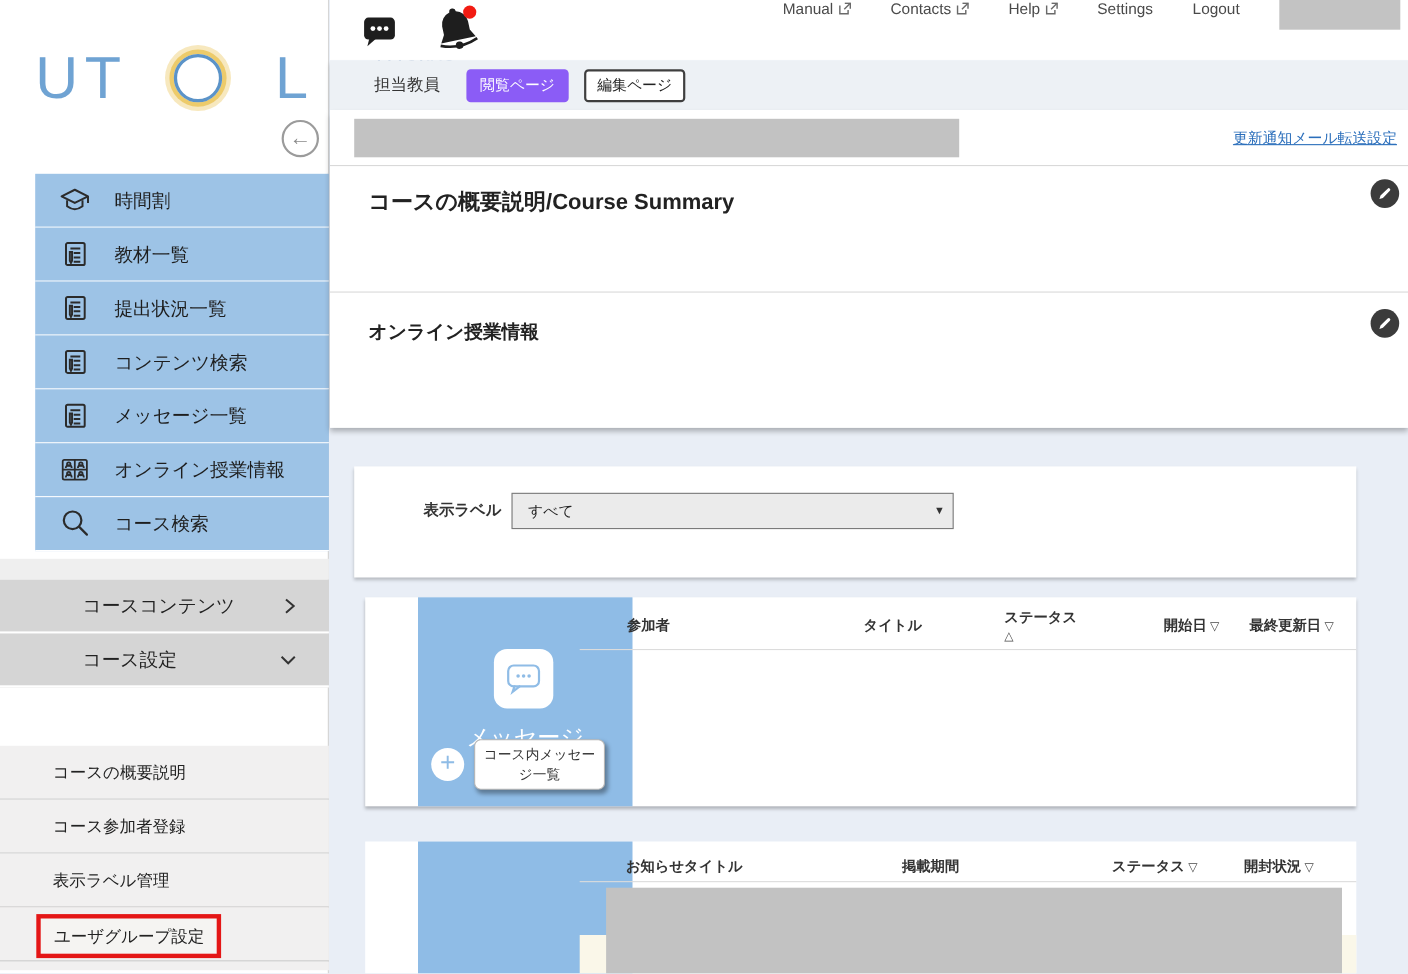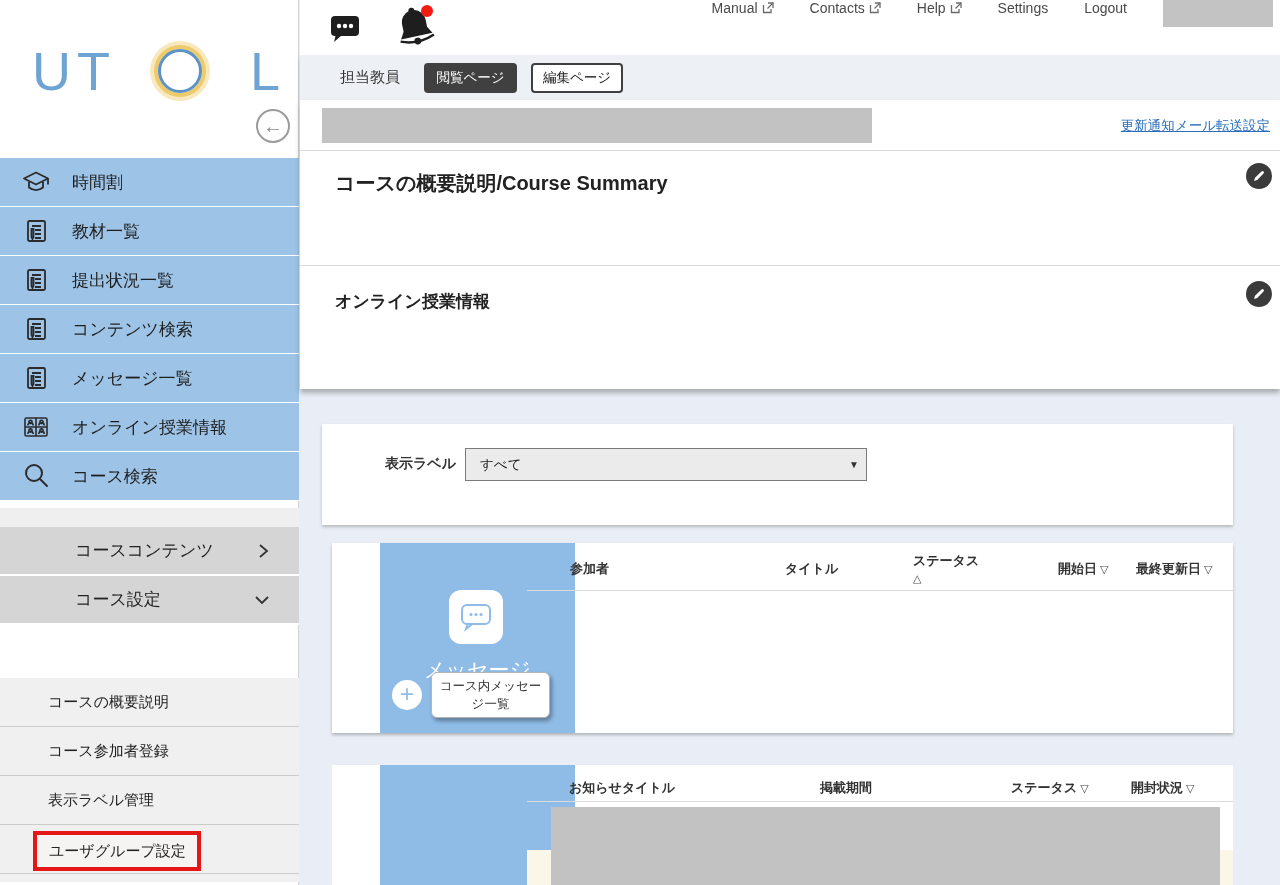--- a/index.html
+++ b/index.html
@@ -14,21 +14,21 @@
   .logo-text { font-size:54px; color:#6FA3D3; letter-spacing:6px; font-weight:400; line-height:1; }
   .logo-o { width:44px; height:44px; border:3px solid #5B93C8; border-radius:50%;
     margin:0 8px 0 2px; box-shadow:0 0 0 4px rgba(235,197,92,.85), 0 0 0 8px rgba(235,197,92,.4); }
   .logo-sub { margin-left:16px; font-size:20px; color:#7C9CC4; line-height:1.15; letter-spacing:1px; }
   .collapse-btn { position:absolute; left:256px; top:109px; width:34px; height:34px;
     border:2px solid #9B9B9B; border-radius:50%; background:#fff; display:flex;
     align-items:center; justify-content:center; color:#8A8A8A; font-size:20px; cursor:pointer; }
 
   .nav-blue { position:absolute; top:158px; left:0; width:299px; }
   .nav-item { height:49px; background:#9DC3E6; border-bottom:1px solid #FFF;
-    display:flex; align-items:center; cursor:pointer; }
+    display:flex; align-items:center; cursor:pointer;margin-left:32px; }
   .nav-item .ic { width:72px; display:flex; justify-content:center; color:#2B2B2B; }
   .nav-item .lbl { font-size:17px; color:#1E1E1E; }
 
   .nav-gap { position:absolute; top:508px; left:0; width:299px; height:19px; background:#EFEFEF; }
 
   .nav-gray { position:absolute; top:527px; left:0; width:299px; }
   .group-item { height:49px; background:#D5D5D5; border-bottom:2px solid #FFF;
     display:flex; align-items:center; justify-content:space-between; padding:0 28px 0 75px; cursor:pointer; }
   .group-item .lbl { font-size:17px; color:#222; }
   .group-item .chev { color:#333; display:flex; }
@@ -46,21 +46,21 @@
   .bell-icon { position:absolute; left:92px; top:4px; cursor:pointer; }
   .top-links { position:absolute; right:7px; top:0; height:55px; display:flex; align-items:flex-start; gap:36px; }
   .top-link { font-size:14px; color:#4A4A4A; cursor:pointer; display:flex; align-items:center; gap:4px; }
   .ext-ic { display:flex; color:#6a6a6a; }
   .user-redacted { width:110px; height:27px; background:#C3C3C3; }
 
   
   .tabbar { position:absolute; left:300px; top:55px; width:980px; height:45px; background:#EDF1F5;
     box-shadow:0 3px 4px rgba(0,0,0,.18); display:flex; align-items:center; }
   .role-label { margin-left:40px; font-size:15px; color:#333; }
-  .tab-view { margin-left:24px; width:93px; height:30px; background:#404040; color:#fff;
+  .tab-view { margin-left:24px; width:93px; height:30px; background:#8b5cf6; color:#fff;
     border:none; border-radius:4px; font-size:13.5px; cursor:pointer;
     font-family:inherit; }
   .tab-edit { margin-left:14px; width:92px; height:30px; background:#fff; color:#222;
     border:2px solid #3F3F3F; border-radius:4px; font-size:13.5px; cursor:pointer; font-family:inherit; }
 
   
   .content-card { position:absolute; left:300px; top:100px; width:980px; height:289px; background:#fff;
     box-shadow:0 4px 5px rgba(0,0,0,.28); }
   .course-redacted { position:absolute; left:22px; top:8px; width:550px; height:35px; background:#C2C2C2; }
   .notify-link { position:absolute; right:10px; top:17px; font-size:13.5px; color:#2A6EBB;

